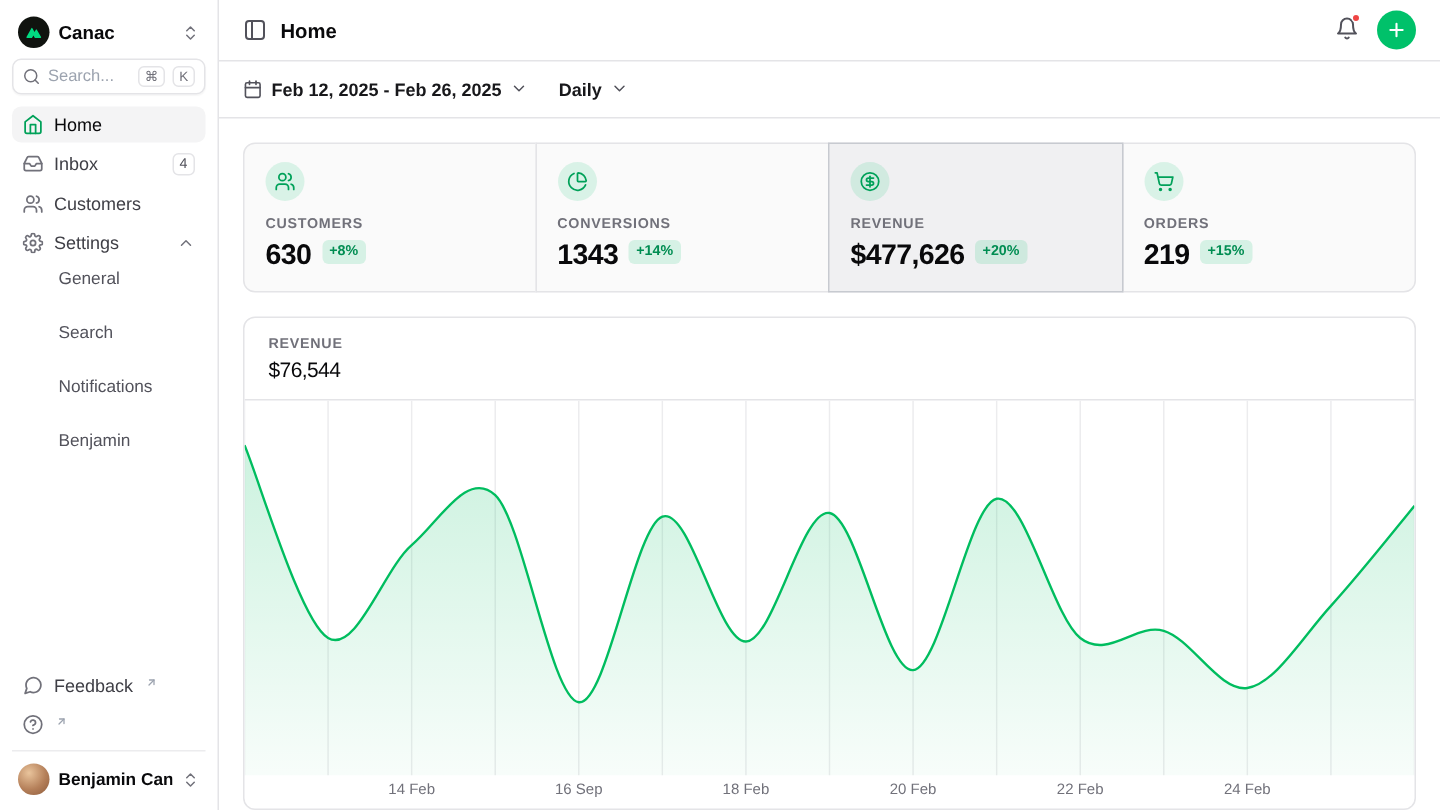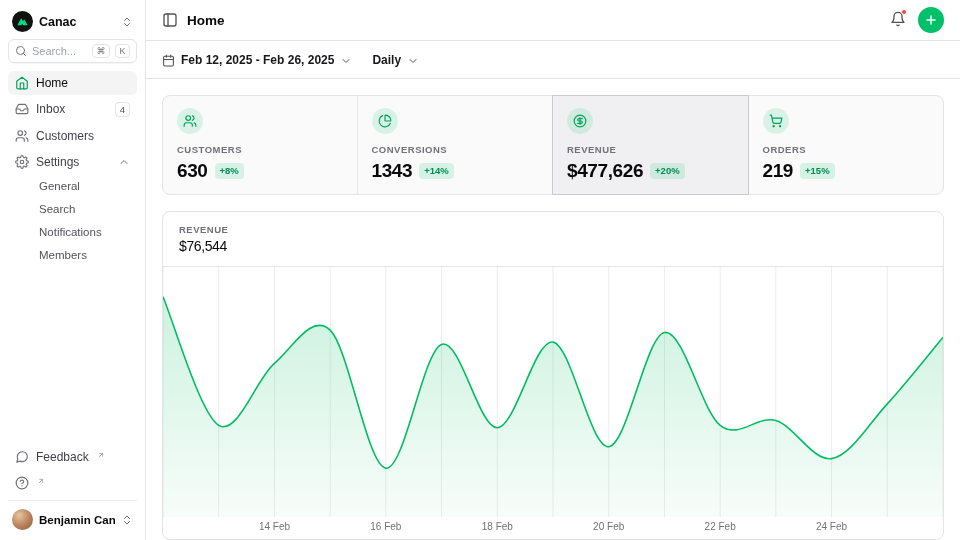--- a/index.html
+++ b/index.html
@@ -18,52 +18,52 @@
   .search-box{display:flex;align-items:center;gap:5px;border:1px solid #e4e4e7;border-radius:6px;padding:4px 6px;box-shadow:0 1px 1px rgba(0,0,0,.04);cursor:text}
   .search-ph{flex:1;font-size:11px;color:#9ca3af;white-space:nowrap;overflow:hidden}
   kbd{font-family:inherit;font-size:9px;color:#71717a;border:1px solid #e4e4e7;border-radius:4px;padding:1.5px 3.5px;background:#fff;line-height:1}
   .nav{display:flex;flex-direction:column;gap:2px;margin-top:8px}
   .nav-item{display:flex;align-items:center;gap:7px;padding:5px 7px;border-radius:6px;font-size:12px;font-weight:500;color:#3f3f46;cursor:pointer}
   .nav-item.active{background:#f4f4f5;color:#09090b}
   .ico{width:15px;height:15px;color:#71717a;flex:none}
   .s12{width:12px;height:12px}.s13{width:13px;height:13px}.s14{width:14px;height:14px}.s16{width:16px;height:16px}
   .nav-item.active .ico{color:#00a159}
   .nav-badge{margin-left:auto;font-size:9.5px;color:#52525b;border:1px solid #e4e4e7;border-radius:4px;padding:1.5px 4px;line-height:1;background:#fff}
-  .sub{display:flex;flex-direction:column;gap:2px}
+  .sub{display:flex;flex-direction:column;gap:15px}
   .sub-item{padding:4.5px 7px 4.5px 31px;font-size:11.5px;font-weight:500;color:#52525b;border-radius:6px;cursor:pointer}
   .spacer{flex:1}
   .side-foot{display:flex;flex-direction:column;gap:2px;padding-bottom:5px}
   .ext{width:8px;height:8px;color:#9ca3af;margin:-5px 0 0 1px;flex:none}
   .user-row{display:flex;align-items:center;gap:6px;border-top:1px solid #ececee;padding:8px 4px 2px;cursor:pointer}
   .avatar{width:21px;height:21px;border-radius:50%;background:radial-gradient(circle at 35% 30%,#e9c49c 0%,#b5805a 55%,#8c5a3a 100%);flex:none}
   .user-name{font-size:11.5px;font-weight:700;white-space:nowrap;overflow:hidden}
 
   
   .main{flex:1;display:flex;flex-direction:column;min-width:0}
   .topbar{height:41px;min-height:41px;border-bottom:1px solid #e4e4e7;display:flex;align-items:center;gap:9px;padding:0 16px}
   .topbar .ico{color:#52525b}
   .page-title{font-size:13.5px;font-weight:700}
   .top-right{margin-left:auto;display:flex;align-items:center;gap:12px}
   .bell-wrap{position:relative;color:#52525b;cursor:pointer}
   .dot{position:absolute;top:-2px;right:-1px;width:6px;height:6px;border-radius:50%;background:#ef4444;border:1px solid #fff}
   .plus-btn{width:26px;height:26px;border-radius:50%;background:#00c16a;color:#fff;display:flex;align-items:center;justify-content:center;border:none;cursor:pointer}
   .filterbar{height:38px;min-height:38px;border-bottom:1px solid #e4e4e7;display:flex;align-items:center;gap:20px;padding:0 16px}
-  .fbtn{display:flex;align-items:flex-end;gap:6px;font-size:12px;font-weight:600;color:#18181b;cursor:pointer}
+  .fbtn{display:flex;align-items:flex-start;gap:6px;font-size:12px;font-weight:600;color:#18181b;cursor:pointer}
   .fbtn .ico{color:#52525b}
   .content{flex:1;padding:16px;min-height:0}
 
   
   .stats{display:grid;grid-template-columns:repeat(4,1fr)}
   .stat-card{background:#fafafa;border:1px solid #e4e4e7;padding:12px 14px;margin-left:-1px;position:relative;cursor:pointer}
   .stat-card:first-child{margin-left:0;border-radius:8px 0 0 8px}
   .stat-card:last-child{border-radius:0 8px 8px 0}
   .stat-card.selected{background:#f0f0f2;border-color:#c7cad0;z-index:1}
   .stat-ico{width:26px;height:26px;border-radius:50%;background:rgba(0,193,106,.13);color:#00a159;display:flex;align-items:center;justify-content:center;margin-bottom:10px}
   .stat-label{font-size:9.5px;font-weight:600;letter-spacing:.5px;color:#71717a;margin-bottom:5px}
-  .stat-row{display:flex;align-items:center;gap:7px}
+  .stat-row{display:flex;align-items:flex-start;gap:7px}
   .stat-value{font-size:19px;font-weight:700;letter-spacing:-.4px}
   .delta{font-size:9.5px;font-weight:700;color:#008d52;background:rgba(0,193,106,.14);border-radius:4px;padding:3px 5px;line-height:1}
 
   
   .chart-card{margin-top:16px;border:1px solid #e4e4e7;border-radius:8px;background:#fff;overflow:hidden}
   .chart-head{padding:12px 16px;border-bottom:1px solid #e4e4e7}
   .chart-label{font-size:9.5px;font-weight:600;letter-spacing:.5px;color:#71717a}
   .chart-value{font-size:14px;font-weight:400;letter-spacing:-.4px;margin-top:3px}
   .chart-area{height:250px;position:relative}
   .chart-area svg{position:absolute;inset:0;width:100%;height:100%;display:block}
@@ -239,21 +239,21 @@
           </svg>
         <span>Settings</span>
         <svg class="ico s12 ml-auto muted">
             <use href="#i-chev-up"></use>
           </svg>
       </a>
       <div class="sub">
         <a class="sub-item">General</a>
         <a class="sub-item">Search</a>
         <a class="sub-item">Notifications</a>
-        <a class="sub-item">Members</a>
+        <a class="sub-item">Benjamin</a>
       </div>
     </nav>
 
     <div class="spacer"></div>
 
     <div class="side-foot">
       <a class="nav-item">
         <svg class="ico s14">
             <use href="#i-msg"></use>
           </svg>
@@ -401,21 +401,21 @@
                   <stop offset="0" stop-color="#00bd5f" stop-opacity="0.2"></stop>
                   <stop offset="1" stop-color="#00bd5f" stop-opacity="0.03"></stop>
                 </linearGradient>
               </defs>
               <path d="M 0 29.8 C 9.40 51.22 37.62 147.21 56.43 158.32 C 75.24 169.43 94.05 112.31 112.86 96.44 C 131.67 80.57 150.48 45.67 169.29 63.12 C 188.10 80.57 206.90 198.78 225.71 201.16 C 244.52 203.54 263.33 84.14 282.14 77.4 C 300.95 70.66 319.76 161.10 338.57 160.7 C 357.38 160.30 376.19 71.85 395 75.02 C 413.81 78.19 432.62 181.33 451.43 179.74 C 470.24 178.15 489.05 69.07 507.86 65.5 C 526.67 61.93 545.48 143.64 564.29 158.32 C 583.10 173.00 601.90 148.01 620.71 153.56 C 639.52 159.11 658.33 194.42 677.14 191.64 C 695.95 188.86 714.76 157.13 733.57 136.9 C 752.38 116.67 780.60 81.37 790 70.26 L 790 250 L 0 250 Z" fill="url(#areaGrad)"></path>
               <path d="M 0 29.8 C 9.40 51.22 37.62 147.21 56.43 158.32 C 75.24 169.43 94.05 112.31 112.86 96.44 C 131.67 80.57 150.48 45.67 169.29 63.12 C 188.10 80.57 206.90 198.78 225.71 201.16 C 244.52 203.54 263.33 84.14 282.14 77.4 C 300.95 70.66 319.76 161.10 338.57 160.7 C 357.38 160.30 376.19 71.85 395 75.02 C 413.81 78.19 432.62 181.33 451.43 179.74 C 470.24 178.15 489.05 69.07 507.86 65.5 C 526.67 61.93 545.48 143.64 564.29 158.32 C 583.10 173.00 601.90 148.01 620.71 153.56 C 639.52 159.11 658.33 194.42 677.14 191.64 C 695.95 188.86 714.76 157.13 733.57 136.9 C 752.38 116.67 780.60 81.37 790 70.26" fill="none" stroke="#00bd5f" stroke-width="1.6"></path>
             </svg>
         </div>
         <div class="x-labels" id="x-labels">
             <span style="left: 14.29%;">14 Feb</span>
-            <span style="left: 28.57%;">16 Feb</span>
+            <span style="left: 28.57%;">16 Sep</span>
             <span style="left: 42.86%;">18 Feb</span>
             <span style="left: 57.14%;">20 Feb</span>
             <span style="left: 71.43%;">22 Feb</span>
             <span style="left: 85.71%;">24 Feb</span>
           </div>
       </div>
 
     </div>
   </main>
 </div>

